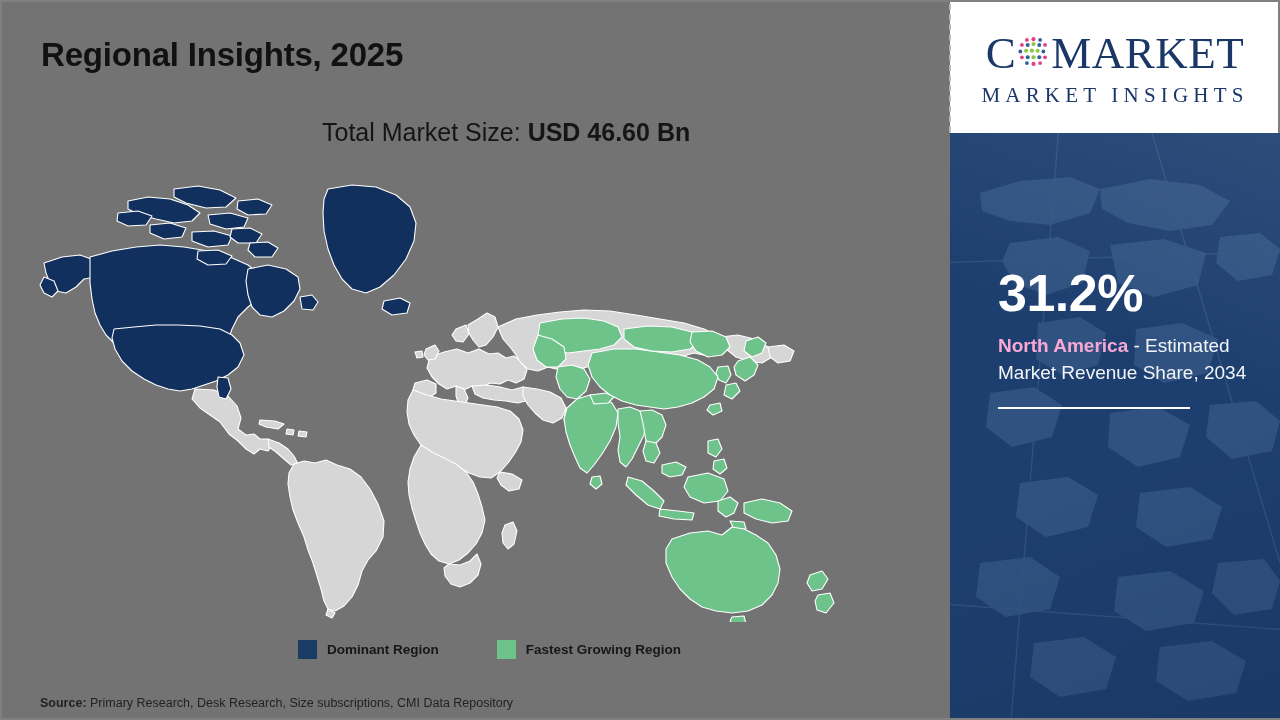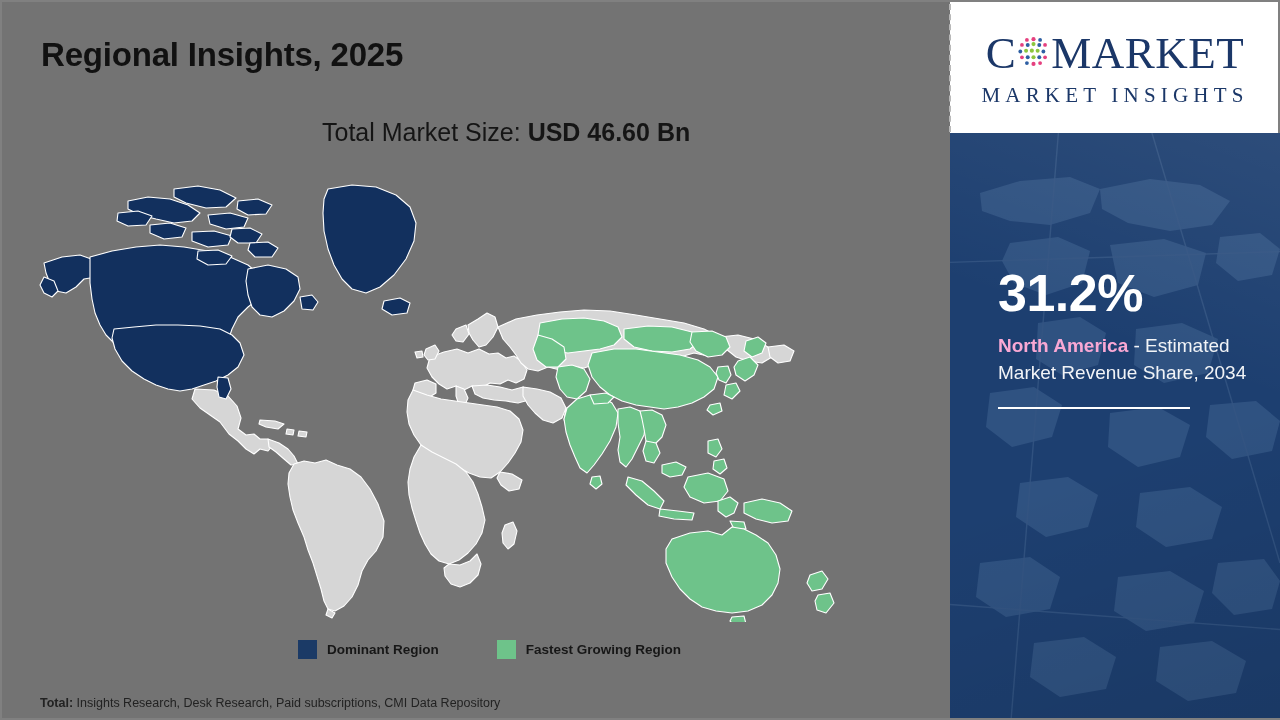--- a/index.html
+++ b/index.html
@@ -293,21 +293,21 @@
       <div class="legend-item">
         <span class="legend-swatch" style="background:#1b3a66"></span>
         <span class="legend-label">Dominant Region</span>
       </div>
       <div class="legend-item">
         <span class="legend-swatch" style="background:#6ec38a"></span>
         <span class="legend-label">Fastest Growing Region</span>
       </div>
     </div>
 
-    <div class="source-note"><span class="src-lbl">Total:</span><span> Insights Research, Desk Research, Paid subscriptions, CMI Data Repository</span></div>
+    <div class="source-note"><span class="src-lbl">Source:</span><span> Primary Research, Desk Research, Size subscriptions, CMI Data Repository</span></div>
   </div>
 
   <div class="divider-dashed"></div>
 
   <div class="logo-box">
     <div class="logo-main">
       <span class="logo-c">C</span>
       <span class="logo-globe">
         <svg viewBox="0 0 40 40" xmlns="http://www.w3.org/2000/svg">
           <g>

